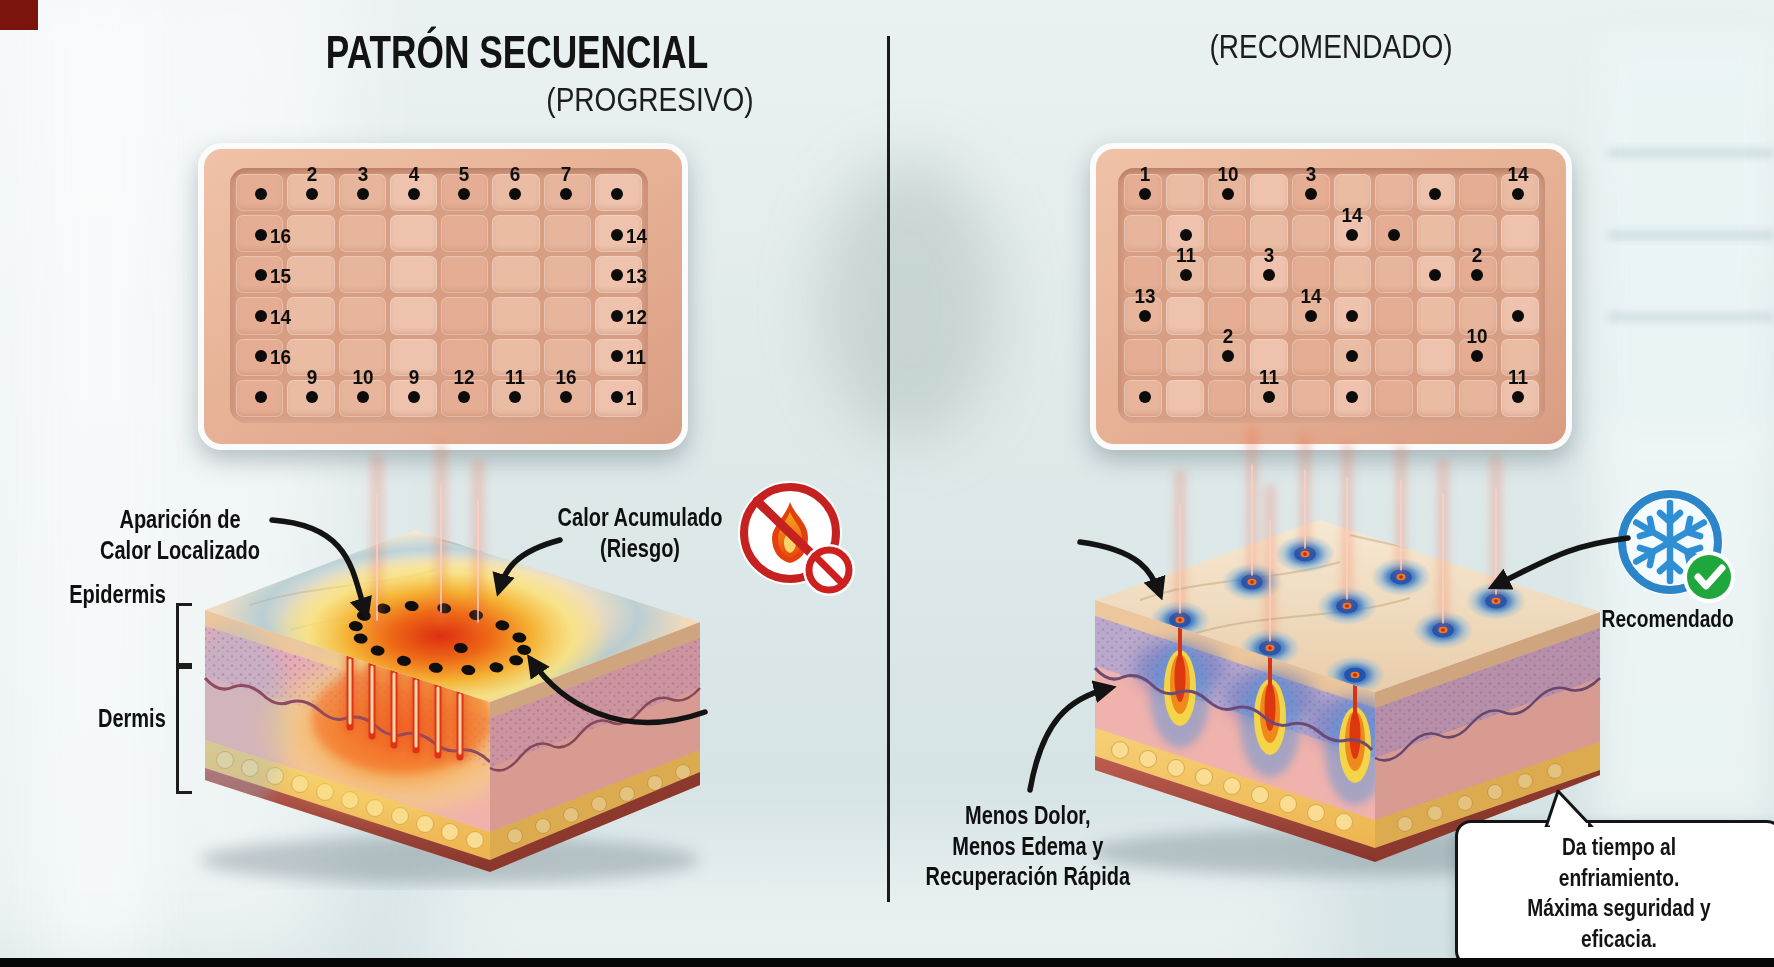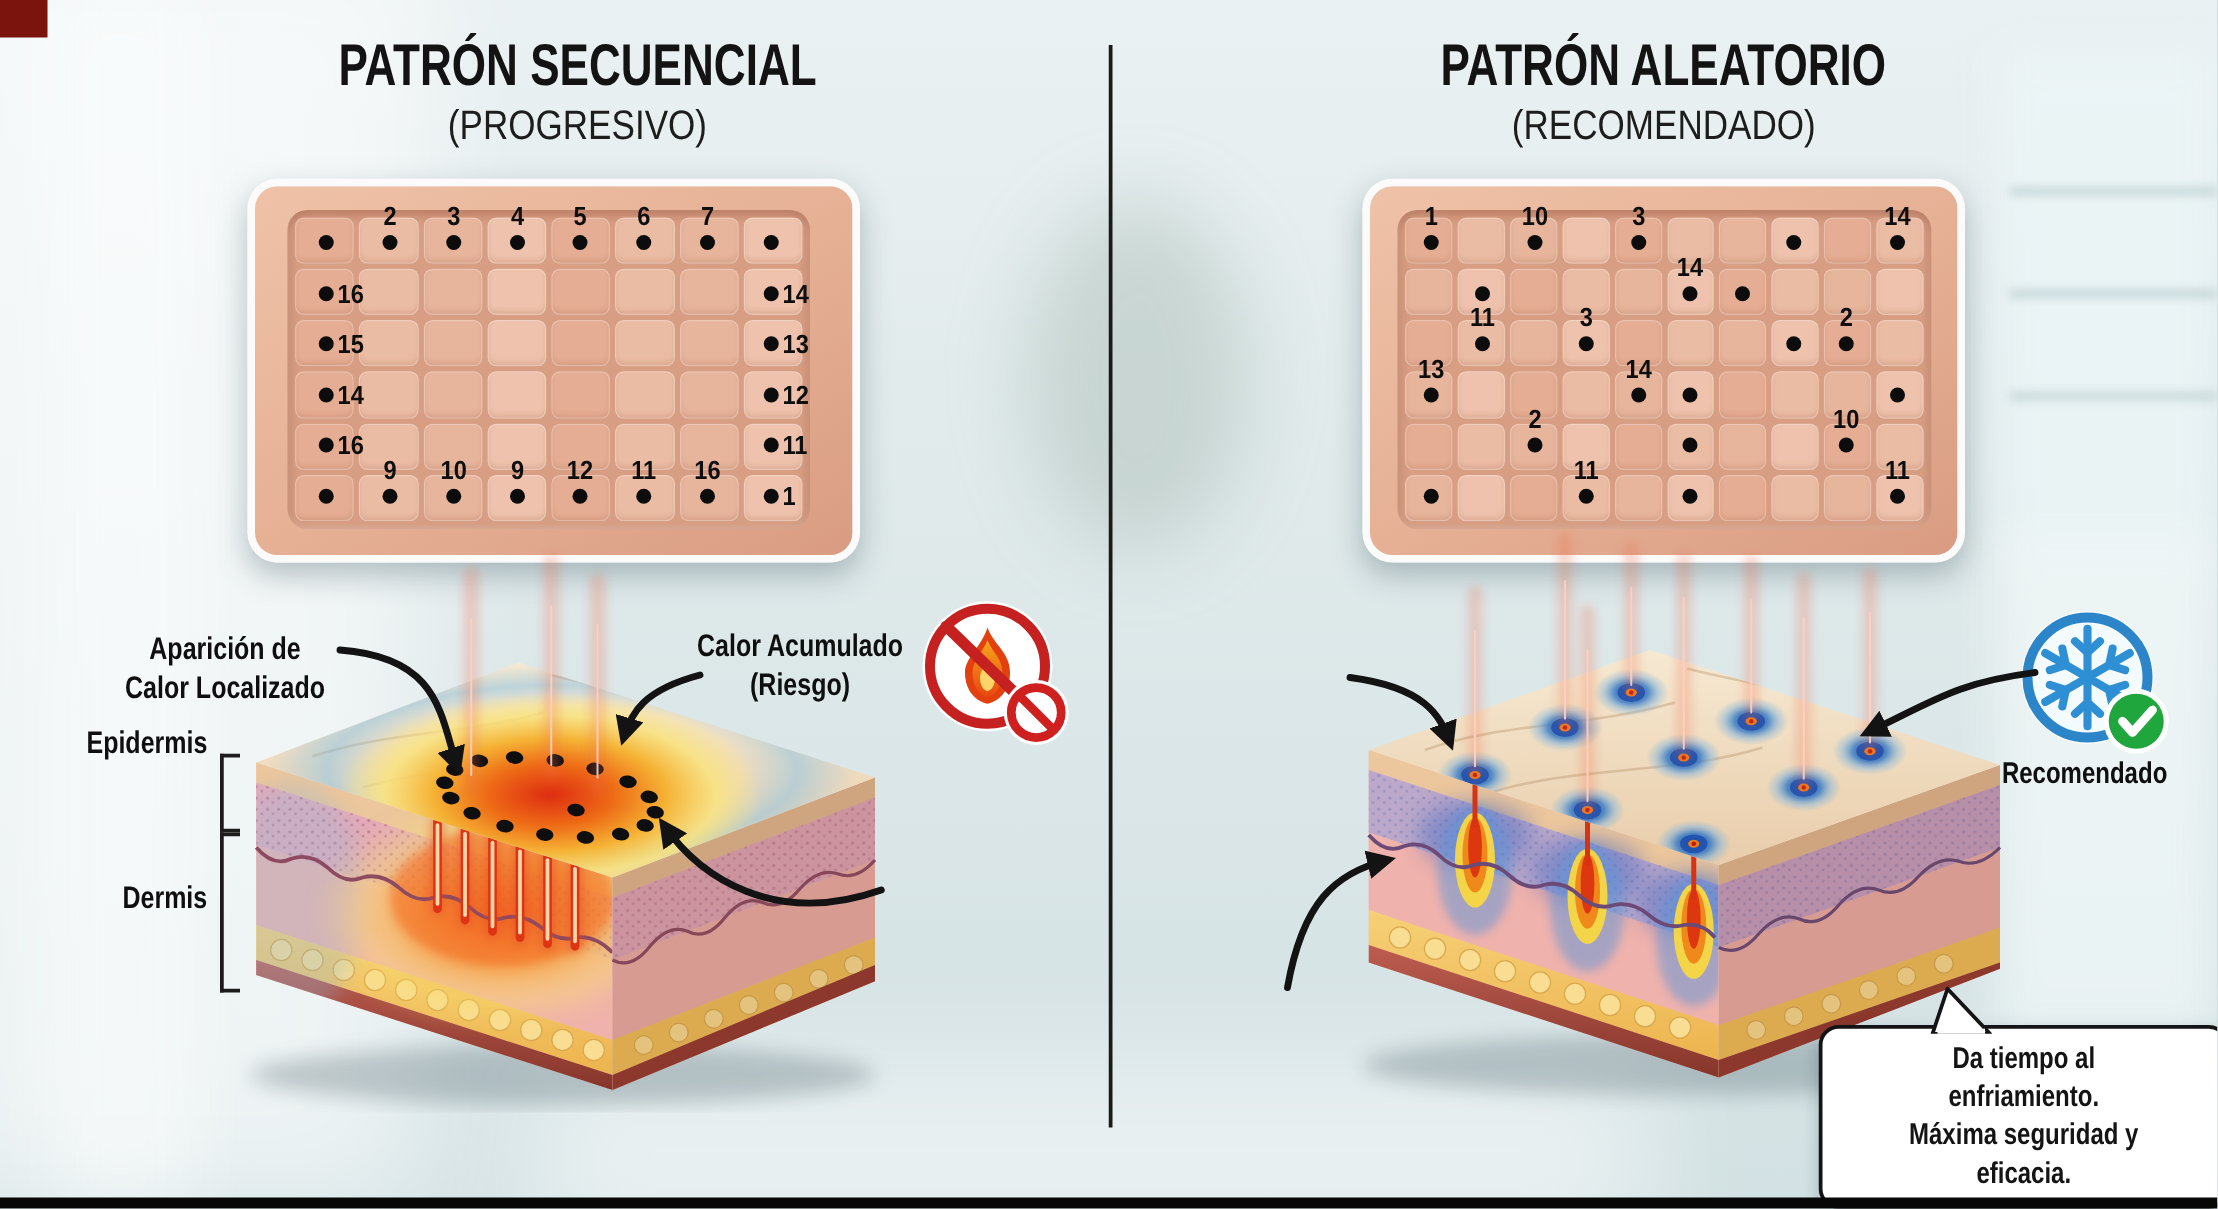--- a/index.html
+++ b/index.html
@@ -56,21 +56,21 @@
   <div class="blob" style="left:1608px;top:150px;width:166px;height:6px;background:rgba(160,185,190,.55);filter:blur(4px);"></div>
   <div class="blob" style="left:1608px;top:232px;width:166px;height:6px;background:rgba(160,185,190,.55);filter:blur(4px);"></div>
   <div class="blob" style="left:1608px;top:314px;width:166px;height:6px;background:rgba(160,185,190,.5);filter:blur(4px);"></div>
   <div class="blob" style="left:1596px;top:430px;width:178px;height:400px;background:rgba(245,250,250,.65);filter:blur(18px);"></div>
   <div class="blob" style="left:420px;top:850px;width:900px;height:160px;background:rgba(255,255,255,.5);filter:blur(45px);"></div>
   <div class="wm"></div>
 
   <div class="corner-sq"></div>
   <div class="divider"></div>
 
-  <div class="titleblock" style="left:462px;">
+  <div class="titleblock" style="left:422px;text-align:right;">
     <div class="h1"><span class="tx">PATRÓN SECUENCIAL</span></div>
     <div class="h2"><span class="tx85">(PROGRESIVO)</span></div>
   </div>
 
   <div class="patch" style="left:198px;top:143px;">
     <div class="grid-inner" id="gridL" style="left:26px;top:19px;width:418px;height:255px;">
         <div class="tiles" style="grid-template-columns: repeat(8, 1fr);">
           <div class="tile" style="background: rgb(229, 173, 147);"></div>
           <div class="tile" style="background: rgb(235, 188, 164);"></div>
           <div class="tile" style="background: rgb(231, 180, 156);"></div>
@@ -415,21 +415,20 @@
     <path d="M54,32 C58,42 66,47 66,58 C66,70 60,76 54,78 C48,76 42,70 42,58 C42,49 50,42 54,32 Z" fill="url(#flameG)"></path>
     <path d="M54,48 C57,54 60,56 60,62 C60,69 57,72 54,73 C51,72 48,69 48,62 C48,57 52,53 54,48 Z" fill="#fcd46a"></path>
     <line x1="21" y1="21" x2="87" y2="85" stroke="#c62121" stroke-width="9" stroke-linecap="round"></line>
     <circle cx="93" cy="90" r="26" fill="#ffffff"></circle>
     <circle cx="93" cy="90" r="20" fill="#ffffff" stroke="#cf2020" stroke-width="7"></circle>
     <line x1="79" y1="76" x2="107" y2="104" stroke="#cf2020" stroke-width="7" stroke-linecap="round"></line>
   </svg>
 
 
   <div class="titleblock" style="left:1331px;">
-    <div class="h1"><span class="tx">PATRÓN ALEATORIO</span></div>
     <div class="h2"><span class="tx85">(RECOMENDADO)</span></div>
   </div>
 
   <div class="patch" style="left:1090px;top:143px;width:482px;">
     <div class="grid-inner" id="gridR" style="left:22px;top:19px;width:427px;height:255px;">
         <div class="tiles" style="grid-template-columns: repeat(10, 1fr);">
           <div class="tile" style="background: rgb(229, 173, 147);"></div>
           <div class="tile" style="background: rgb(235, 188, 164);"></div>
           <div class="tile" style="background: rgb(231, 180, 156);"></div>
           <div class="tile" style="background: rgb(238, 194, 172);"></div>
@@ -749,20 +748,23 @@
         <line x1="566" y1="70" x2="566" y2="174"></line>
           <line x1="322" y1="45" x2="322" y2="155"></line>
         <line x1="417" y1="58" x2="417" y2="179"></line>
           <line x1="513" y1="74" x2="513" y2="203"></line>
         <line x1="250" y1="85" x2="250" y2="193"></line>
           <line x1="340" y1="100" x2="340" y2="221"></line>
       </g>
     </g>
   </svg>
 
+  <div class="ann" style="left:888px;top:800px;width:280px;"><span class="tx80">Menos Dolor,
+Menos Edema y
+Recuperación Rápida</span></div>
 
   <svg viewBox="0 0 124 124" style="position:absolute;left:1614px;top:486px;width:124px;height:124px;">
     <circle cx="56" cy="56" r="53" fill="#ffffff" opacity=".9"></circle>
     <circle cx="56" cy="56" r="48" fill="#f4fbff" stroke="#2b85c8" stroke-width="8"></circle>
     <g stroke="#2f8fd4" stroke-width="6.5" stroke-linecap="round" fill="none">
       <g id="spk">
         <line x1="56" y1="56" x2="56" y2="17"></line>
         <path d="M46,27 L56,36 L66,27"></path>
       </g>
       <use href="#spk" transform="rotate(60 56 56)"></use>

